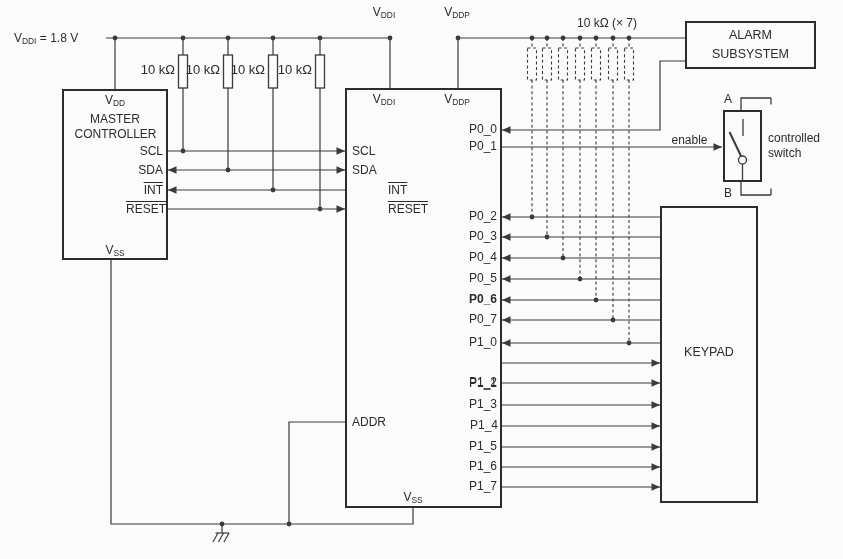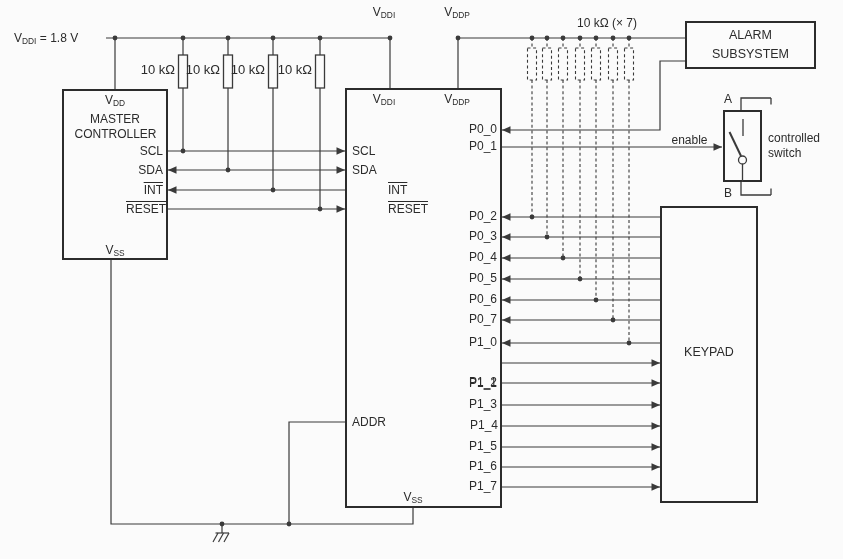--- a/index.html
+++ b/index.html
@@ -216,21 +216,21 @@
   <div class="lbl" style="left:352px;top:183px;"><span class="ovl">INT</span></div>
   <div class="lbl" style="left:352px;top:202px;"><span class="ovl">RESET</span></div>
   <div class="lbl" style="left:352px;top:415px;">ADDR</div>
 
   <div class="lbl right" style="left:420px;top:122px;width:77px;">P0_0</div>
   <div class="lbl right" style="left:420px;top:139px;width:77px;">P0_1</div>
   <div class="lbl right" style="left:420px;top:209px;width:77px;">P0_2</div>
   <div class="lbl right" style="left:420px;top:229px;width:77px;">P0_3</div>
   <div class="lbl right" style="left:420px;top:250px;width:77px;">P0_4</div>
   <div class="lbl right" style="left:420px;top:271px;width:77px;">P0_5</div>
-  <div class="lbl right" style="left:420px;top:292px;width:77px;">P0_6</div>
+  <div class="lbl right" style="left:420px;top:292px;width:77px;font-weight:bold;">P0_6</div>
   <div class="lbl right" style="left:420px;top:312px;width:77px;">P0_7</div>
   <div class="lbl right" style="left:420px;top:335px;width:77px;">P1_0</div>
   <div class="lbl right" style="left:420px;top:376px;width:77px;">P1_1</div>
   <div class="lbl right" style="left:420px;top:375px;width:77px;">P1_2</div>
   <div class="lbl right" style="left:420px;top:397px;width:77px;">P1_3</div>
   <div class="lbl right" style="left:421px;top:418px;width:77px;">P1_4</div>
   <div class="lbl right" style="left:420px;top:439px;width:77px;">P1_5</div>
   <div class="lbl right" style="left:420px;top:459px;width:77px;">P1_6</div>
   <div class="lbl right" style="left:420px;top:479px;width:77px;">P1_7</div>
 

